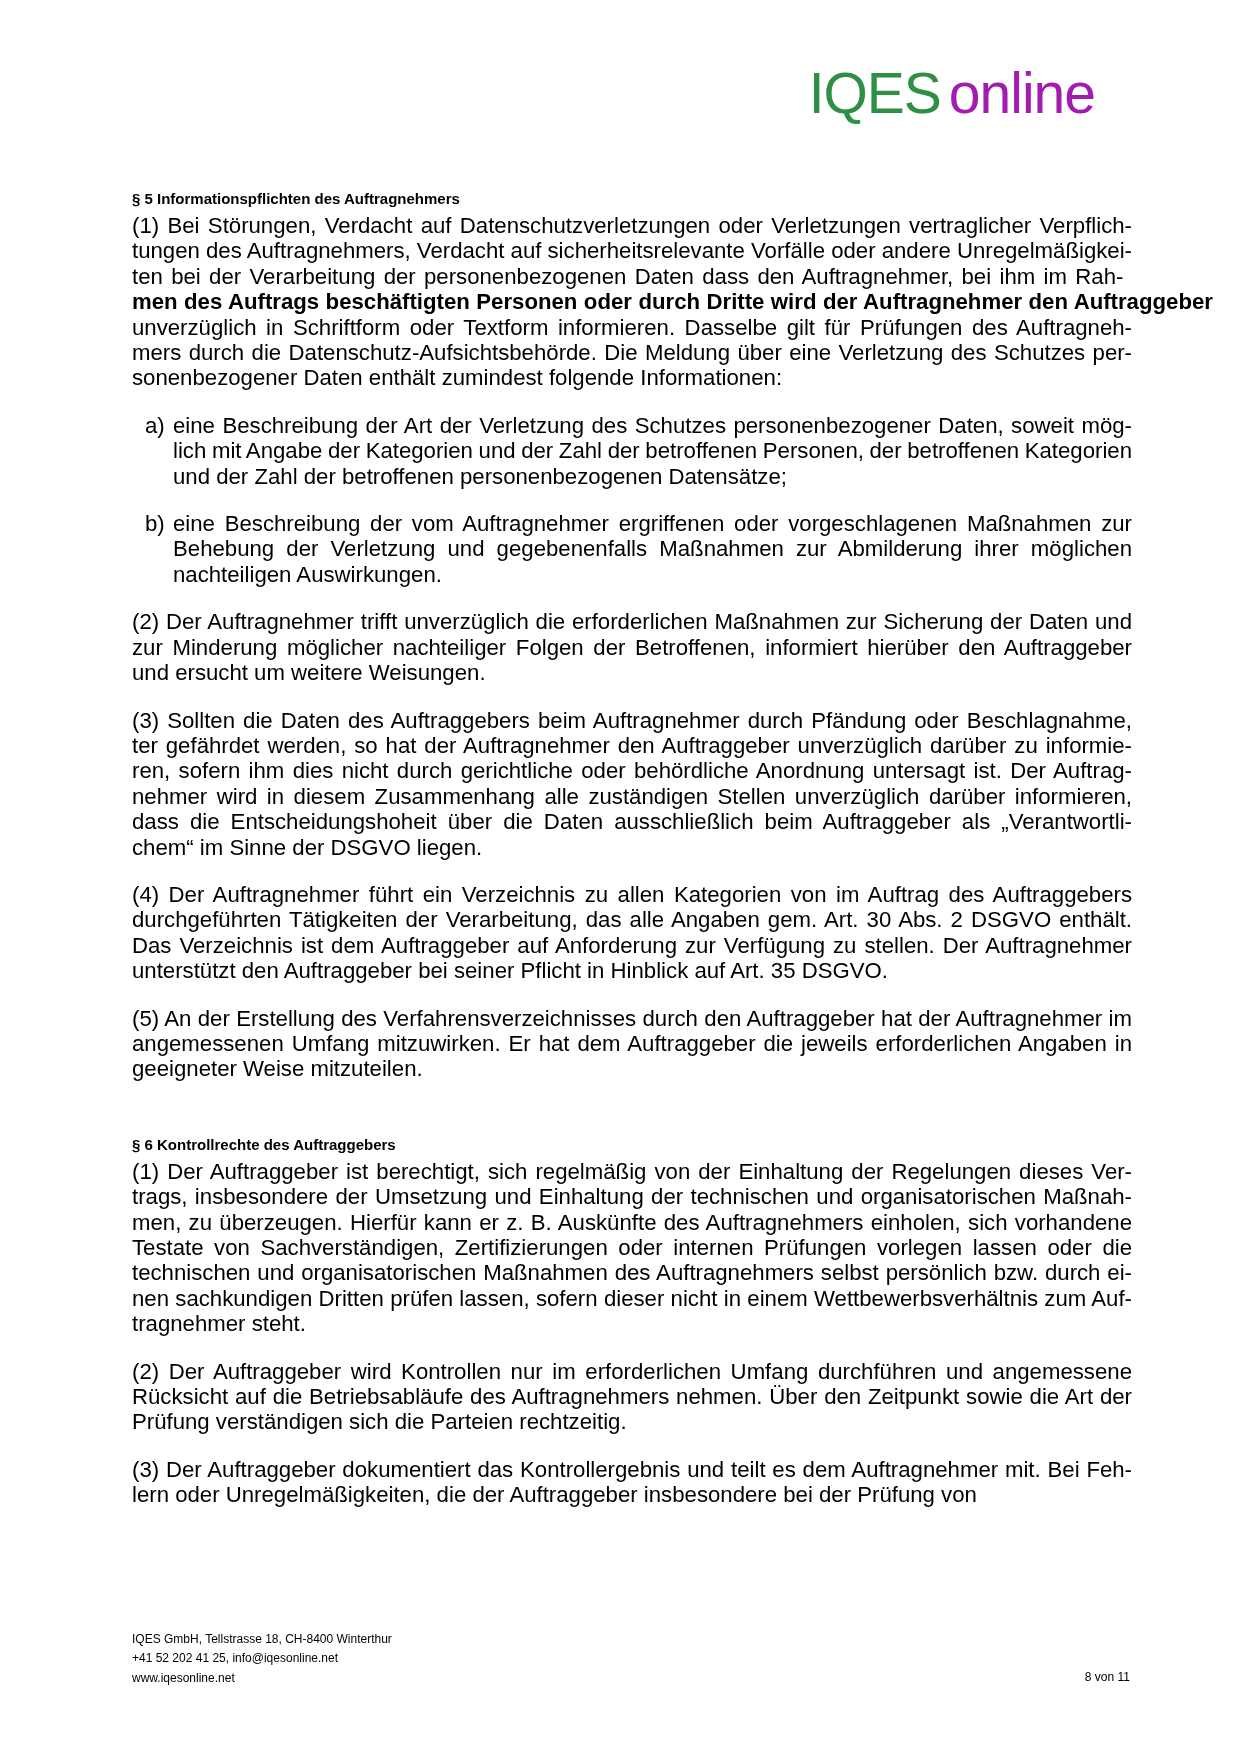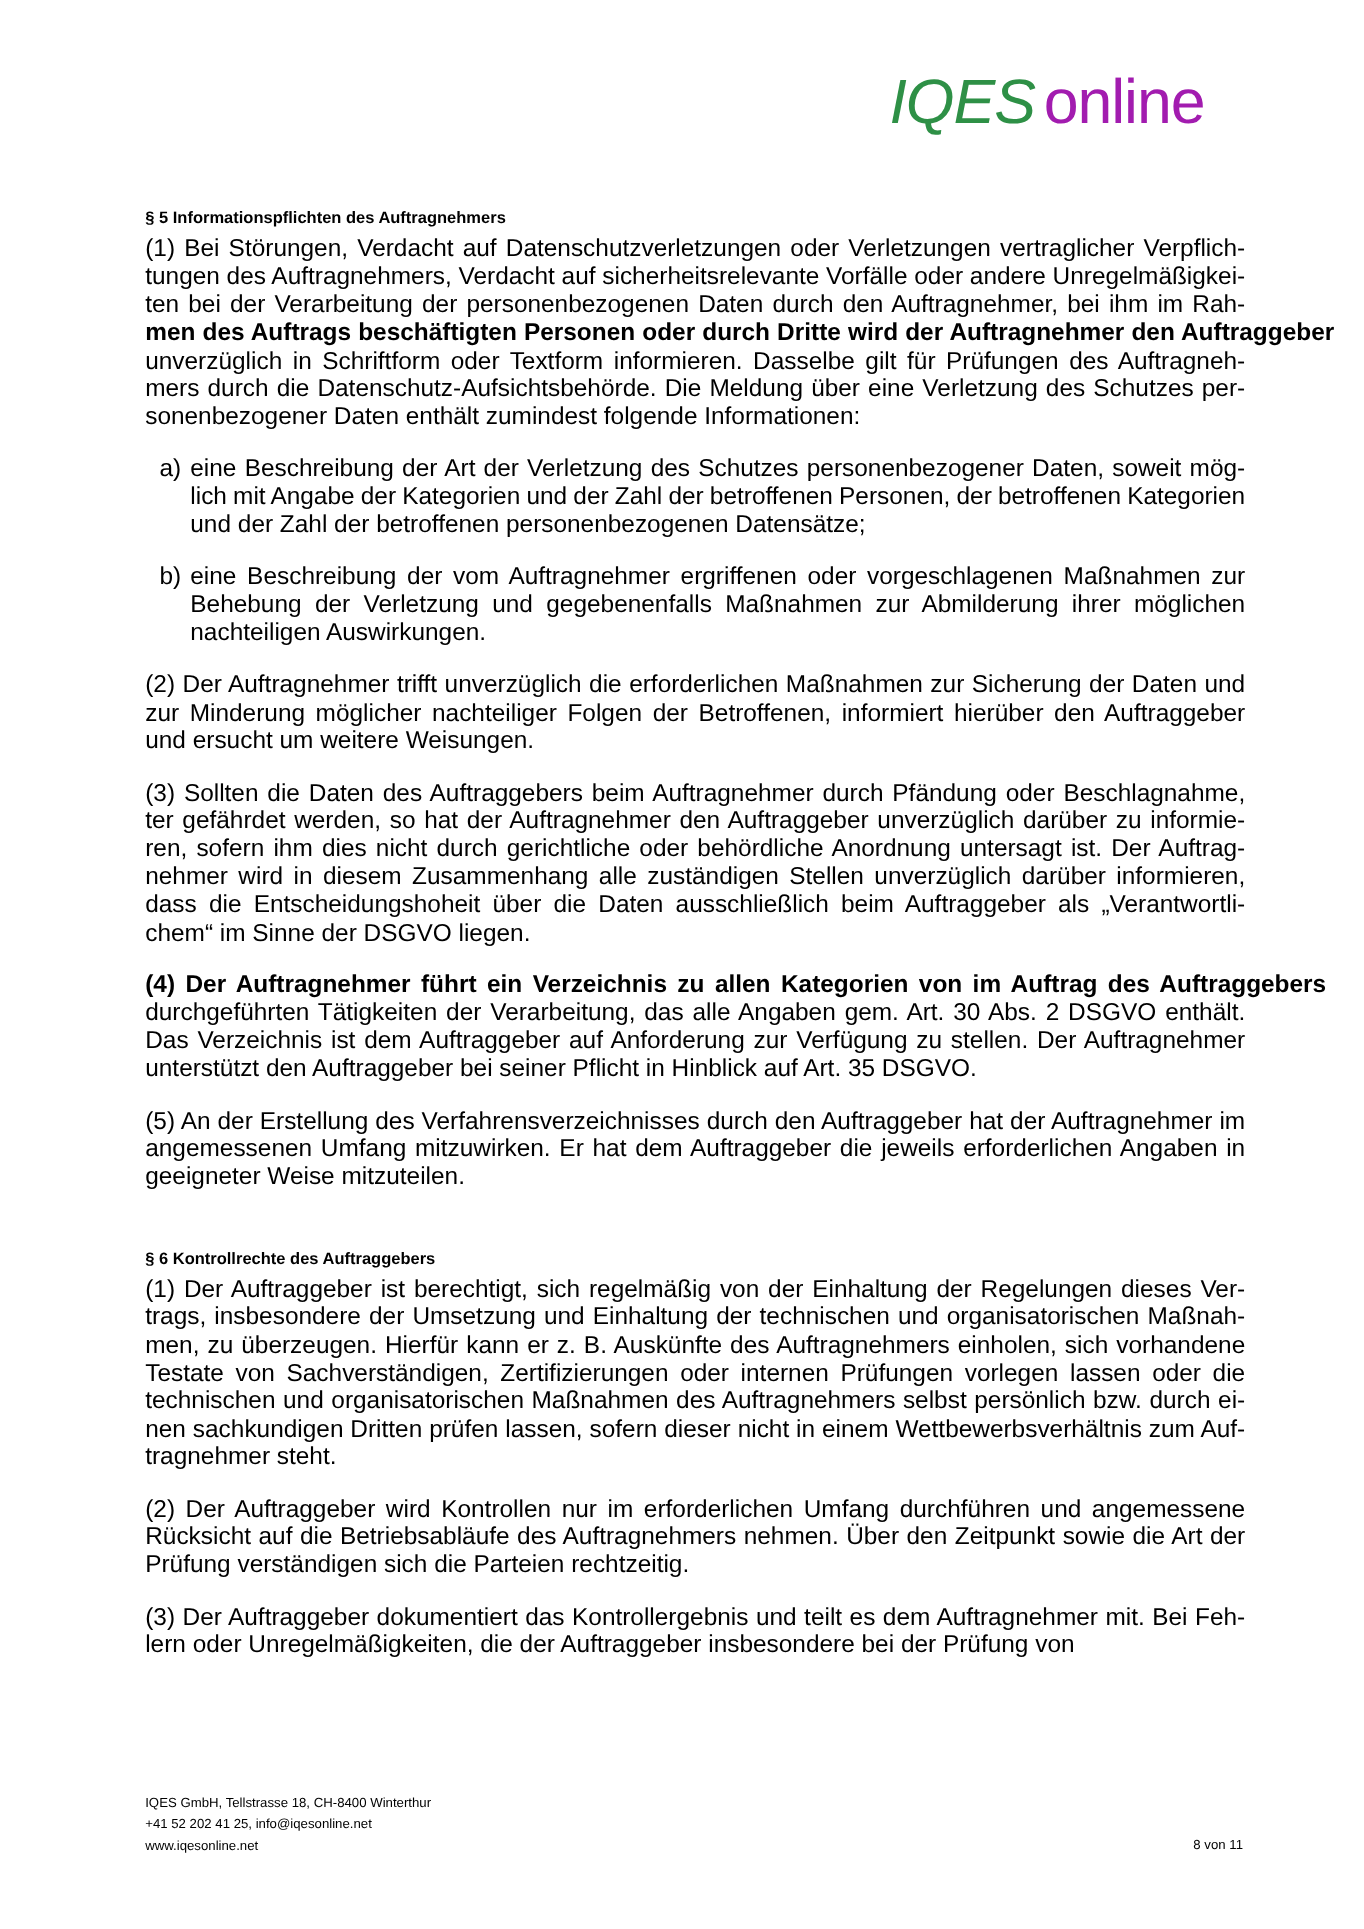--- a/index.html
+++ b/index.html
@@ -13,21 +13,21 @@
     margin:0 auto;
   }
   
   .logo{
     position:absolute;
     top:60px;right:145px;
     font-size:57px;line-height:66px;
     letter-spacing:-1px;
     white-space:nowrap;
   }
-  .logo .brand{color:#2e9046;font-style:italic;}
+  .logo .brand{color:#2e9046;}
   .logo .suffix{color:#a21caf;margin-left:8px;}
   
   .content{
     position:absolute;
     left:132px;top:186px;
     width:1000px;
     font-size:22.2px;
   }
   .h{
     font-size:15px;
@@ -66,21 +66,21 @@
     <span class="brand">IQES</span><span class="suffix">online</span>
   </div>
 
   <div class="content">
 
     <div class="h">§ 5 Informationspflichten des Auftragnehmers</div>
 
     <div class="p">
       <div class="ln jl" style="word-spacing: 2.16319px;"><span>(1) Bei Störungen, Verdacht auf Datenschutzverletzungen oder Verletzungen vertraglicher Verpflich-</span></div>
       <div class="ln jl" style="word-spacing: -0.0295139px;"><span>tungen des Auftragnehmers, Verdacht auf sicherheitsrelevante Vorfälle oder andere Unregelmäßigkei-</span></div>
-      <div class="ln jl" style="word-spacing: 2.15745px;"><span>ten bei der Verarbeitung der personenbezogenen Daten durch den Auftragnehmer, bei ihm im Rah-</span></div>
+      <div class="ln jl" style="word-spacing: 2.15745px;"><span>ten bei der Verarbeitung der personenbezogenen Daten dass den Auftragnehmer, bei ihm im Rah-</span></div>
       <div class="ln jl" style="word-spacing: 0.286458px; font-weight: bold;"><span>men des Auftrags beschäftigten Personen oder durch Dritte wird der Auftragnehmer den Auftraggeber</span></div>
       <div class="ln jl" style="word-spacing: 3.38636px;"><span>unverzüglich in Schriftform oder Textform informieren. Dasselbe gilt für Prüfungen des Auftragneh-</span></div>
       <div class="ln jl" style="word-spacing: 1.21307px;"><span>mers durch die Datenschutz-Aufsichtsbehörde. Die Meldung über eine Verletzung des Schutzes per-</span></div>
       <div class="ln last"><span>sonenbezogener Daten enthält zumindest folgende Informationen:</span></div>
     </div>
 
     <div class="p li">
       <span class="mk">a)</span>
       <div class="ln jl" style="word-spacing: 1.29261px;"><span>eine Beschreibung der Art der Verletzung des Schutzes personenbezogener Daten, soweit mög-</span></div>
       <div class="ln jl" style="word-spacing: -0.55649px;"><span>lich mit Angabe der Kategorien und der Zahl der betroffenen Personen, der betroffenen Kategorien</span></div>
@@ -103,21 +103,21 @@
     <div class="p">
       <div class="ln jl" style="word-spacing: 1.87926px;"><span>(3) Sollten die Daten des Auftraggebers beim Auftragnehmer durch Pfändung oder Beschlagnahme,</span></div>
       <div class="ln jl" style="word-spacing: 1.72526px;"><span>ter gefährdet werden, so hat der Auftragnehmer den Auftraggeber unverzüglich darüber zu informie-</span></div>
       <div class="ln jl" style="word-spacing: 2.16346px;"><span>ren, sofern ihm dies nicht durch gerichtliche oder behördliche Anordnung untersagt ist. Der Auftrag-</span></div>
       <div class="ln jl" style="word-spacing: 3.30938px;"><span>nehmer wird in diesem Zusammenhang alle zuständigen Stellen unverzüglich darüber informieren,</span></div>
       <div class="ln jl" style="word-spacing: 4.90937px;"><span>dass die Entscheidungshoheit über die Daten ausschließlich beim Auftraggeber als „Verantwortli-</span></div>
       <div class="ln last"><span>chem“ im Sinne der DSGVO liegen.</span></div>
     </div>
 
     <div class="p">
-      <div class="ln jl" style="word-spacing: 3.30288px; font-weight: bold;"><span>(4) Der Auftragnehmer führt ein Verzeichnis zu allen Kategorien von im Auftrag des Auftraggebers</span></div>
+      <div class="ln jl" style="word-spacing: 3.30288px;"><span>(4) Der Auftragnehmer führt ein Verzeichnis zu allen Kategorien von im Auftrag des Auftraggebers</span></div>
       <div class="ln jl" style="word-spacing: 1.90505px;"><span>durchgeführten Tätigkeiten der Verarbeitung, das alle Angaben gem. Art. 30 Abs. 2 DSGVO enthält.</span></div>
       <div class="ln jl" style="word-spacing: 1.82943px;"><span>Das Verzeichnis ist dem Auftraggeber auf Anforderung zur Verfügung zu stellen. Der Auftragnehmer</span></div>
       <div class="ln last"><span>unterstützt den Auftraggeber bei seiner Pflicht in Hinblick auf Art. 35 DSGVO.</span></div>
     </div>
 
     <div class="p">
       <div class="ln jl" style="word-spacing: 0.186198px;"><span>(5) An der Erstellung des Verfahrensverzeichnisses durch den Auftraggeber hat der Auftragnehmer im</span></div>
       <div class="ln jl" style="word-spacing: 1.77273px;"><span>angemessenen Umfang mitzuwirken. Er hat dem Auftraggeber die jeweils erforderlichen Angaben in</span></div>
       <div class="ln last"><span>geeigneter Weise mitzuteilen.</span></div>
     </div>

